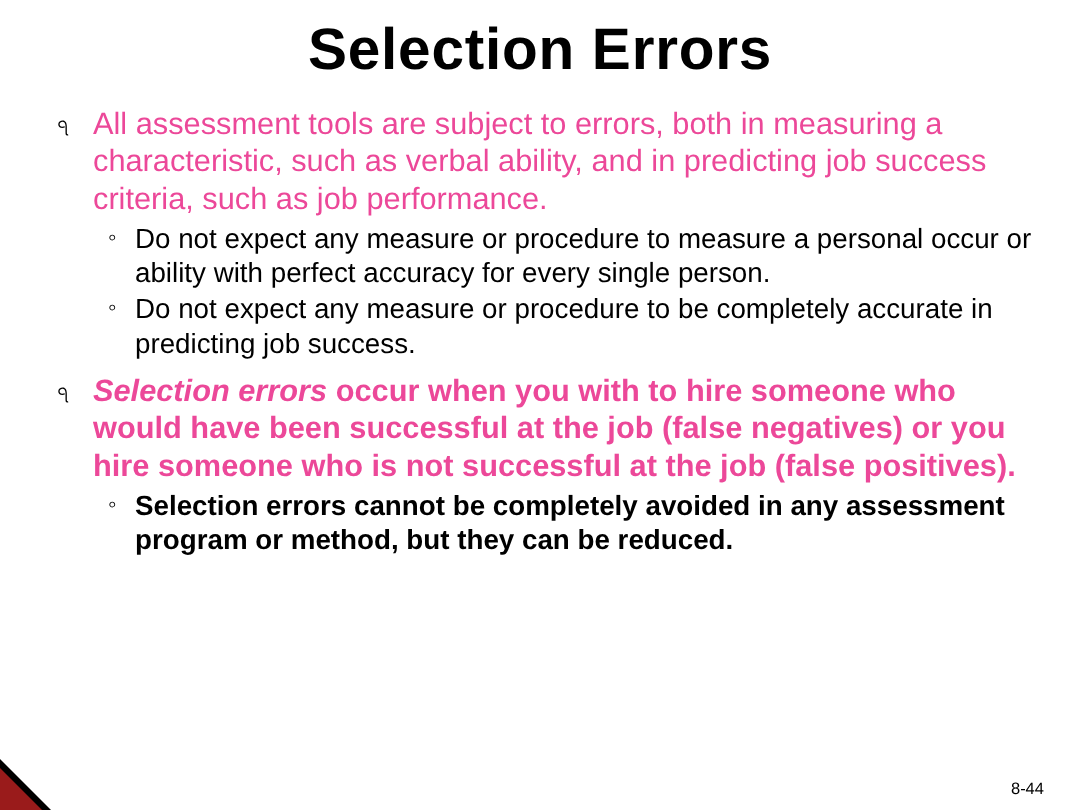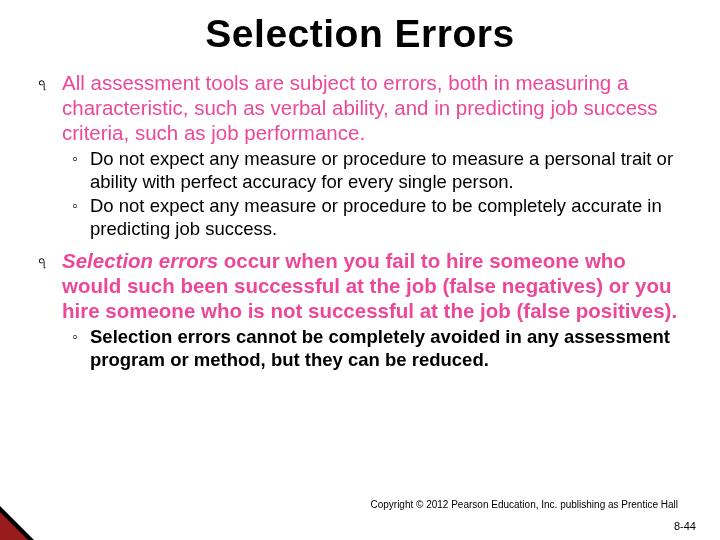--- a/index.html
+++ b/index.html
@@ -112,39 +112,38 @@
   <div class="content">
 
     <div class="l1">
       <div class="l1-bullet">ঀ</div>
       <div class="l1-text">All assessment tools are subject to errors, both in measuring a characteristic, such as verbal ability, and in predicting job success criteria, such as job performance.</div>
     </div>
 
     <div class="l2-group">
       <div class="l2">
         <div class="l2-bullet">◦</div>
-        <div class="l2-text">Do not expect any measure or procedure to measure a personal trait or ability with perfect accuracy for every single person.</div>
+        <div class="l2-text">Do not expect any measure or procedure to measure a personal occur or ability with perfect accuracy for every single person.</div>
       </div>
       <div class="l2">
         <div class="l2-bullet">◦</div>
         <div class="l2-text">Do not expect any measure or procedure to be completely accurate in predicting job success.</div>
       </div>
     </div>
 
     <div class="l1">
       <div class="l1-bullet">ঀ</div>
-      <div class="l1-text bold"><span class="em">Selection errors</span><span> occur when you fail to hire someone who would such been successful at the job (false negatives) or you hire someone who is not successful at the job (false positives).</span></div>
+      <div class="l1-text bold"><span class="em">Selection errors</span><span> occur when you with to hire someone who would have been successful at the job (false negatives) or you hire someone who is not successful at the job (false positives).</span></div>
     </div>
 
     <div class="l2-group">
       <div class="l2">
         <div class="l2-bullet">◦</div>
         <div class="l2-text bold">Selection errors cannot be completely avoided in any assessment program or method, but they can be reduced.</div>
       </div>
     </div>
 
   </div>
 
-  <div class="copyright">Copyright © 2012 Pearson Education, Inc. publishing as Prentice Hall</div>
   <div class="pagenum">8-44</div>
   <div class="corner"></div>
 
 </div>
 
 </body></html>

